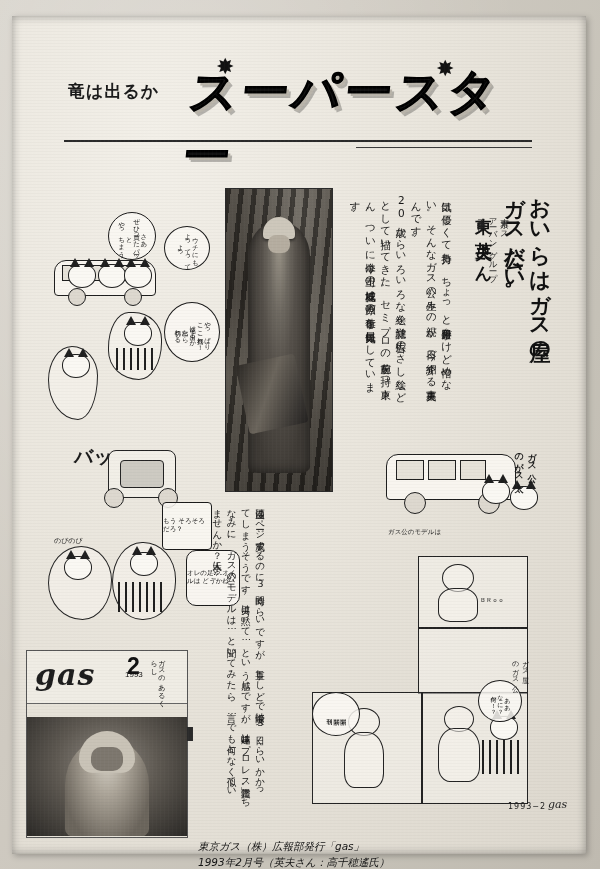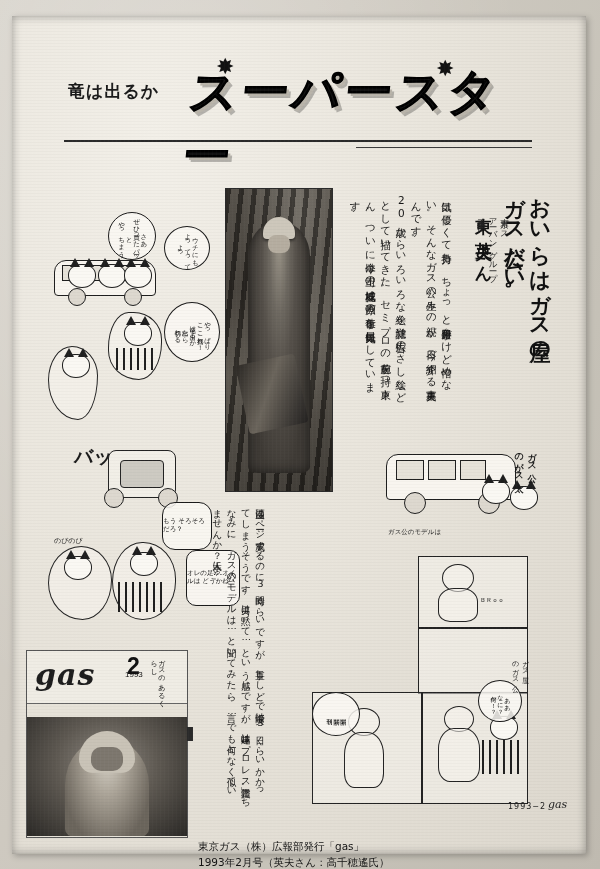--- a/index.html
+++ b/index.html
@@ -215,21 +215,21 @@
     position:absolute;left:52px;top:14px;width:56px;height:42px;
     background:#c9c3b7;border-radius:28px 28px 14px 14px;
   }
   #cover-photo .mask{
     position:absolute;left:64px;top:30px;width:32px;height:24px;
     background:#7d776e;border-radius:10px;
   }
   
   #credit{
     position:absolute;left:186px;top:822px;width:300px;
-    font-size:10.5px;color:#141414;line-height:1.55;
+    font-size:10.5px;color:#141414;line-height:1.55;font-style:italic;
   }
   #sig{
     position:absolute;left:496px;top:786px;
     font-size:8px;color:#222;letter-spacing:1px;
   }
   #sig2{
     position:absolute;left:536px;top:782px;
     font-family:"DejaVu Serif", serif;font-style:italic;font-size:11px;color:#222;
   }
 </style>
@@ -309,21 +309,21 @@
     </div>
     <div class="ink j" style="left:62px;top:428px;font-size:19px;font-weight:bold;">バッ</div>
     <div class="ink j" style="left:42px;top:520px;font-size:7px;">のびのび</div>
 
     <div class="sketch" style="left:36px;top:530px;width:62px;height:72px;border-radius:52% 48% 46% 54%/50% 46% 54% 50%;"></div>
     <div class="catface" style="left:52px;top:540px;"></div>
     <div class="sketch" style="left:100px;top:526px;width:62px;height:76px;border-radius:48% 52% 52% 48%/52% 48% 50% 50%;"></div>
     <div class="catface" style="left:118px;top:536px;"></div>
     <div class="stripes" style="left:106px;top:566px;width:48px;height:30px;"></div>
 
-    <div class="sq-bubble j" style="left:150px;top:486px;width:48px;height:46px;font-size:6.5px;border-radius:13px;justify-content:center;">
+    <div class="sq-bubble j" style="left:150px;top:486px;width:48px;height:46px;font-size:6.5px;border-radius:4px;justify-content:center;">
       <span class="vt">もう
 そろそろ
 だろ？</span>
     </div>
     <div class="sq-bubble j" style="left:174px;top:534px;width:52px;height:54px;font-size:6.5px;border-radius:10px;">
       <span class="vt">オレの足や
 オイルは
 どうかね</span>
     </div>
 

